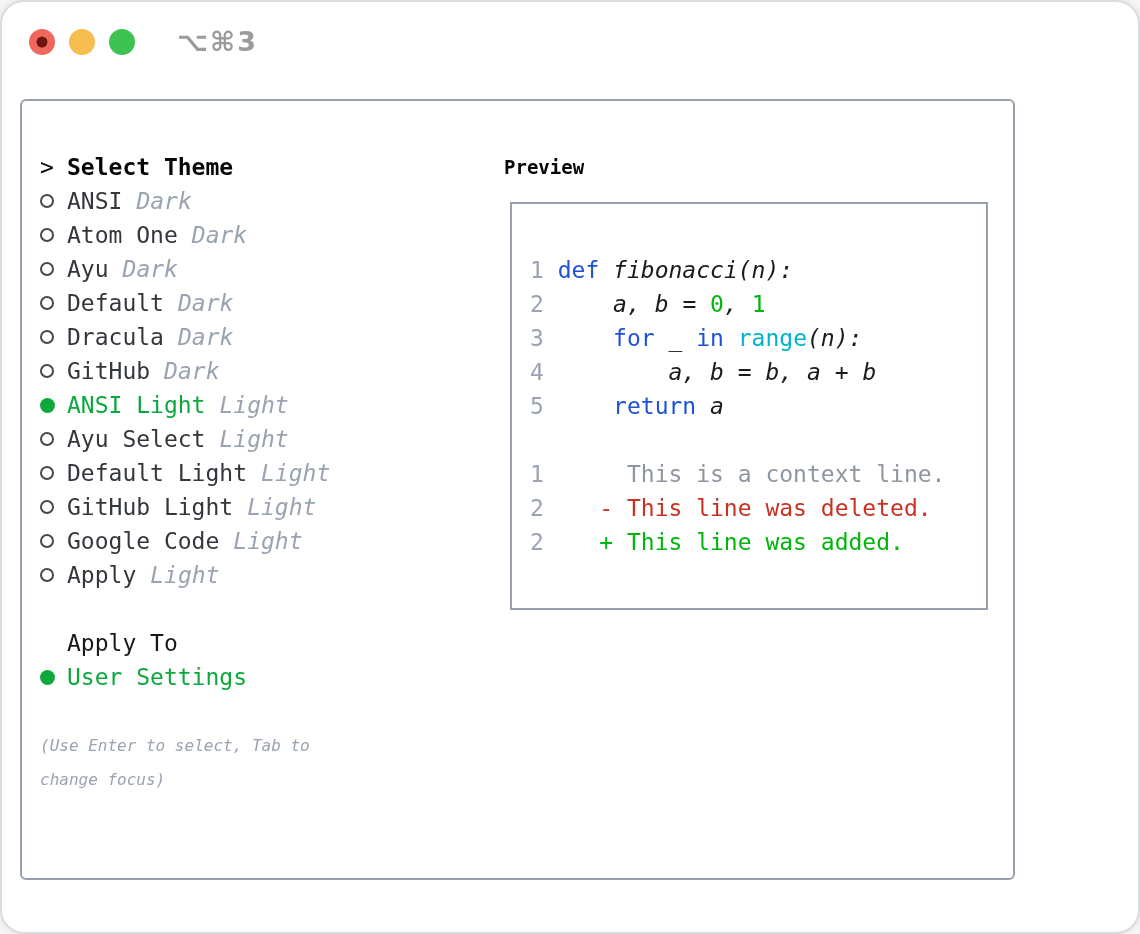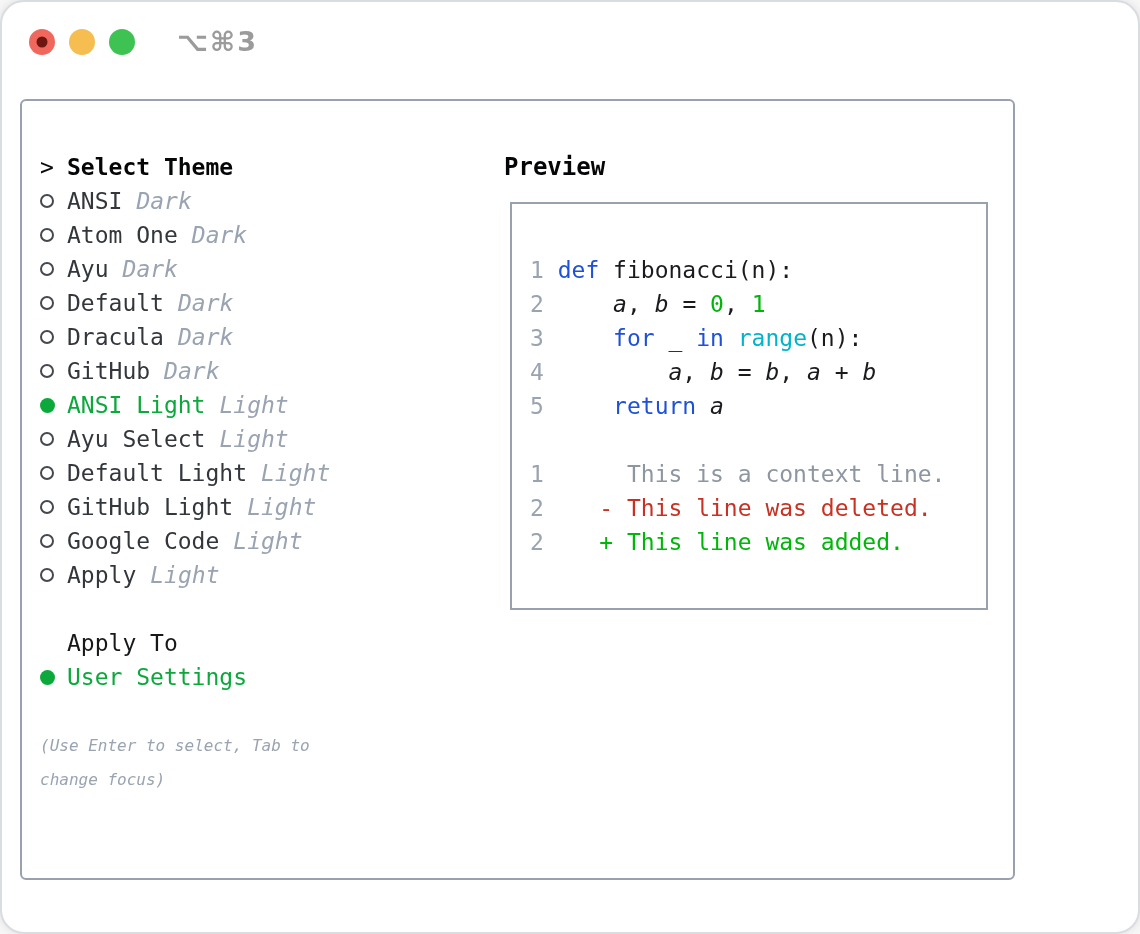--- a/index.html
+++ b/index.html
@@ -51,30 +51,30 @@
   .row .label { color:#33373c; }
   .row.header .label { font-weight:bold; color:#050607; }
   .row.section-label .label { color:#17181a; }
   .row.selected .label { color:var(--selection-green); }
   .suffix { margin-left:14px; font-style:italic; color:var(--muted-gray); }
   .hint-row { height:34px; display:flex; align-items:center; font-size:16px; font-style:italic; color:var(--muted-gray); white-space:pre; }
   
   .preview-title {
     position:absolute; left:502px; top:148px; height:34px;
     display:flex; align-items:center;
-    font-size:24px; font-weight:bold; color:#050607;
+    font-size:19px; font-weight:bold; color:#050607;
   }
   .preview-box {
     position:absolute; left:508px; top:200px; width:478px; height:408px;
     border:2px solid var(--border-gray); background:#fff;
     padding:49px 0 0 18px; overflow:hidden;
   }
   .code-line { height:34px; font-size:23px; line-height:34px; white-space:pre; }
   .lineno { color:var(--muted-gray); }
-  .tk-fg   { color:#1a1b1e; }
+  .tk-fg   { color:#1a1b1e;font-style:italic; }
   .tk-kw   { color:var(--keyword-blue);text-align:right; }
   .tk-num  { color:var(--number-green); }
   .tk-fn   { color:var(--function-cyan); }
   .tk-var  { color:#1a1b1e; font-style:italic; }
   .tk-gray { color:#8e96a1; }
   .tk-red  { color:var(--diff-removed-red); }
   .tk-grn  { color:var(--diff-added-green); }
 </style>
 </head>
 <body>

